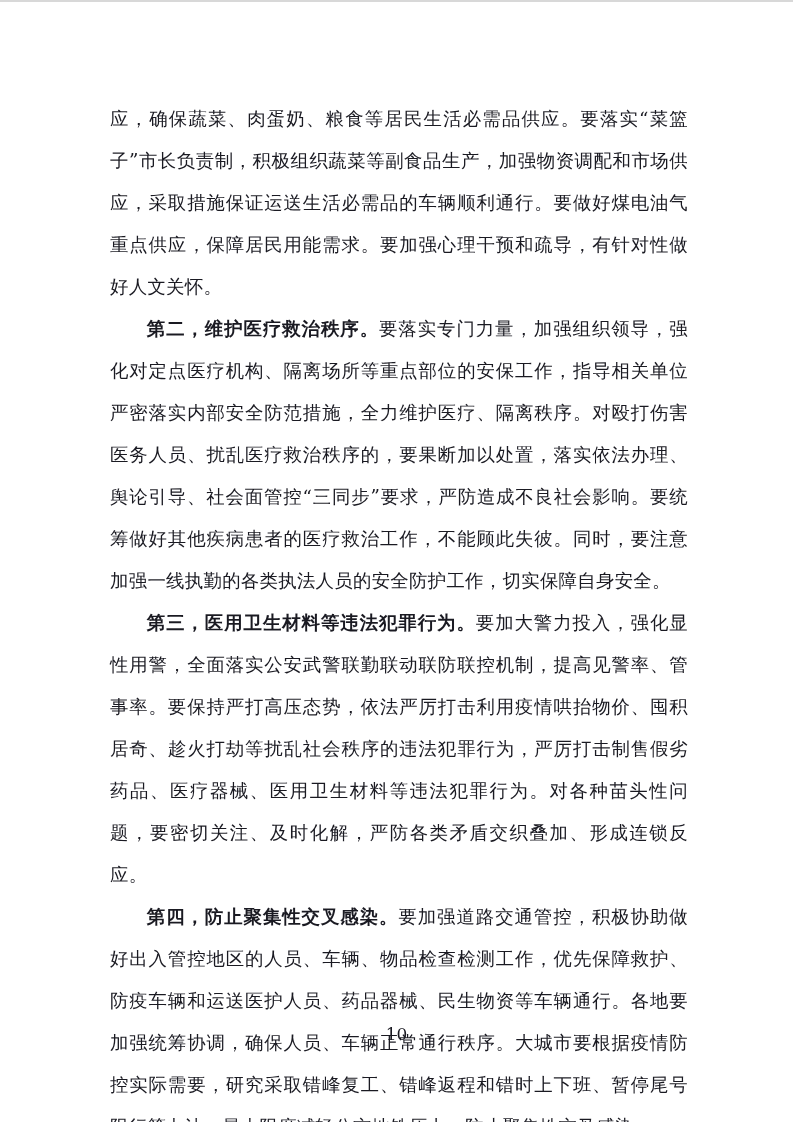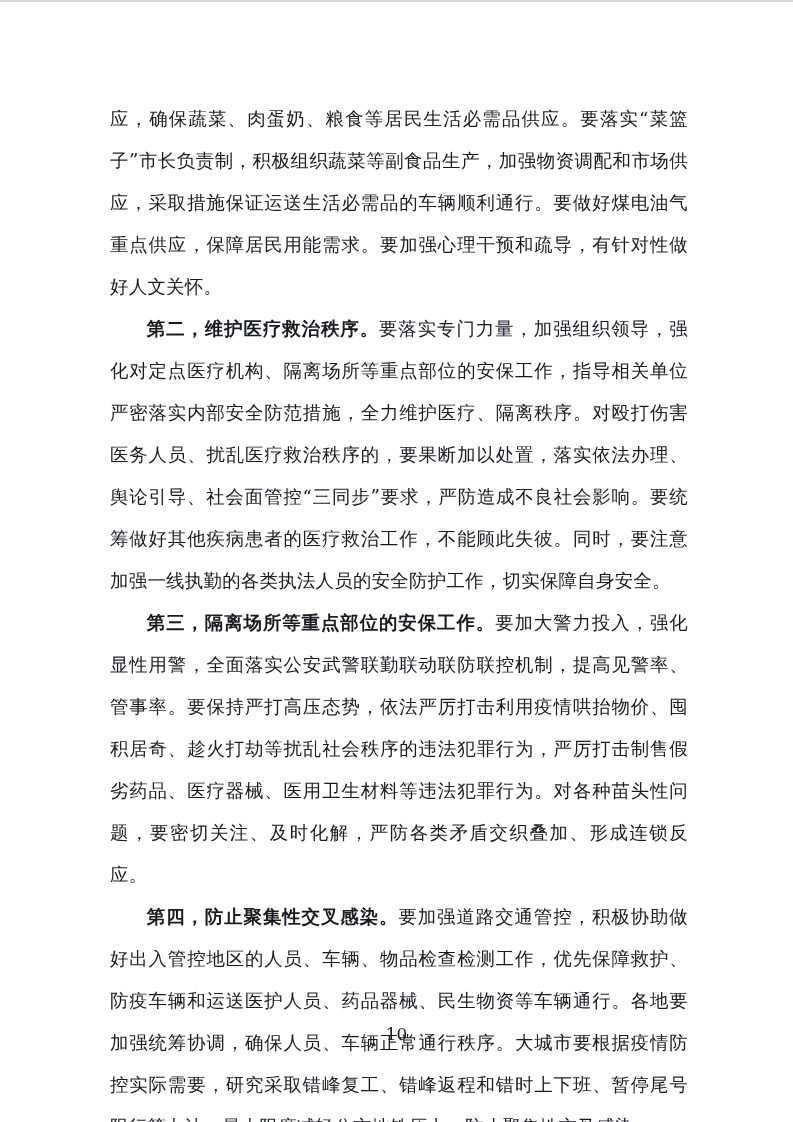--- a/index.html
+++ b/index.html
@@ -58,21 +58,21 @@
 
     <p class="para">
       <span>应，确保蔬菜、肉蛋奶、粮食等居民生活必需品供应。要落实“菜篮子”市长负责制，积极组织蔬菜等副食品生产，加强物资调配和市场供应，采取措施保证运送生活必需品的车辆顺利通行。要做好煤电油气重点供应，保障居民用能需求。要加强心理干预和疏导，有针对性做好人文关怀。</span>
     </p>
 
     <p class="para indent">
       <span class="lead">第二，维护医疗救治秩序。</span><span>要落实专门力量，加强组织领导，强化对定点医疗机构、隔离场所等重点部位的安保工作，指导相关单位严密落实内部安全防范措施，全力维护医疗、隔离秩序。对殴打伤害医务人员、扰乱医疗救治秩序的，要果断加以处置，落实依法办理、舆论引导、社会面管控“三同步”要求，严防造成不良社会影响。要统筹做好其他疾病患者的医疗救治工作，不能顾此失彼。同时，要注意加强一线执勤的各类执法人员的安全防护工作，切实保障自身安全。</span>
     </p>
 
     <p class="para indent">
-      <span class="lead">第三，隔离场所等重点部位的安保工作。</span><span>要加大警力投入，强化显性用警，全面落实公安武警联勤联动联防联控机制，提高见警率、管事率。要保持严打高压态势，依法严厉打击利用疫情哄抬物价、囤积居奇、趁火打劫等扰乱社会秩序的违法犯罪行为，严厉打击制售假劣药品、医疗器械、医用卫生材料等违法犯罪行为。对各种苗头性问题，要密切关注、及时化解，严防各类矛盾交织叠加、形成连锁反应。</span>
+      <span class="lead">第三，医用卫生材料等违法犯罪行为。</span><span>要加大警力投入，强化显性用警，全面落实公安武警联勤联动联防联控机制，提高见警率、管事率。要保持严打高压态势，依法严厉打击利用疫情哄抬物价、囤积居奇、趁火打劫等扰乱社会秩序的违法犯罪行为，严厉打击制售假劣药品、医疗器械、医用卫生材料等违法犯罪行为。对各种苗头性问题，要密切关注、及时化解，严防各类矛盾交织叠加、形成连锁反应。</span>
     </p>
 
     <p class="para indent">
       <span class="lead">第四，防止聚集性交叉感染。</span><span>要加强道路交通管控，积极协助做好出入管控地区的人员、车辆、物品检查检测工作，优先保障救护、防疫车辆和运送医护人员、药品器械、民生物资等车辆通行。各地要加强统筹协调，确保人员、车辆正常通行秩序。大城市要根据疫情防控实际需要，研究采取错峰复工、错峰返程和错时上下班、暂停尾号限行等办法，最大限度减轻公交地铁压力，防止聚集性交叉感染。</span>
     </p>
 
   </div>
 
   <div class="page-number">10</div>
 </div>

